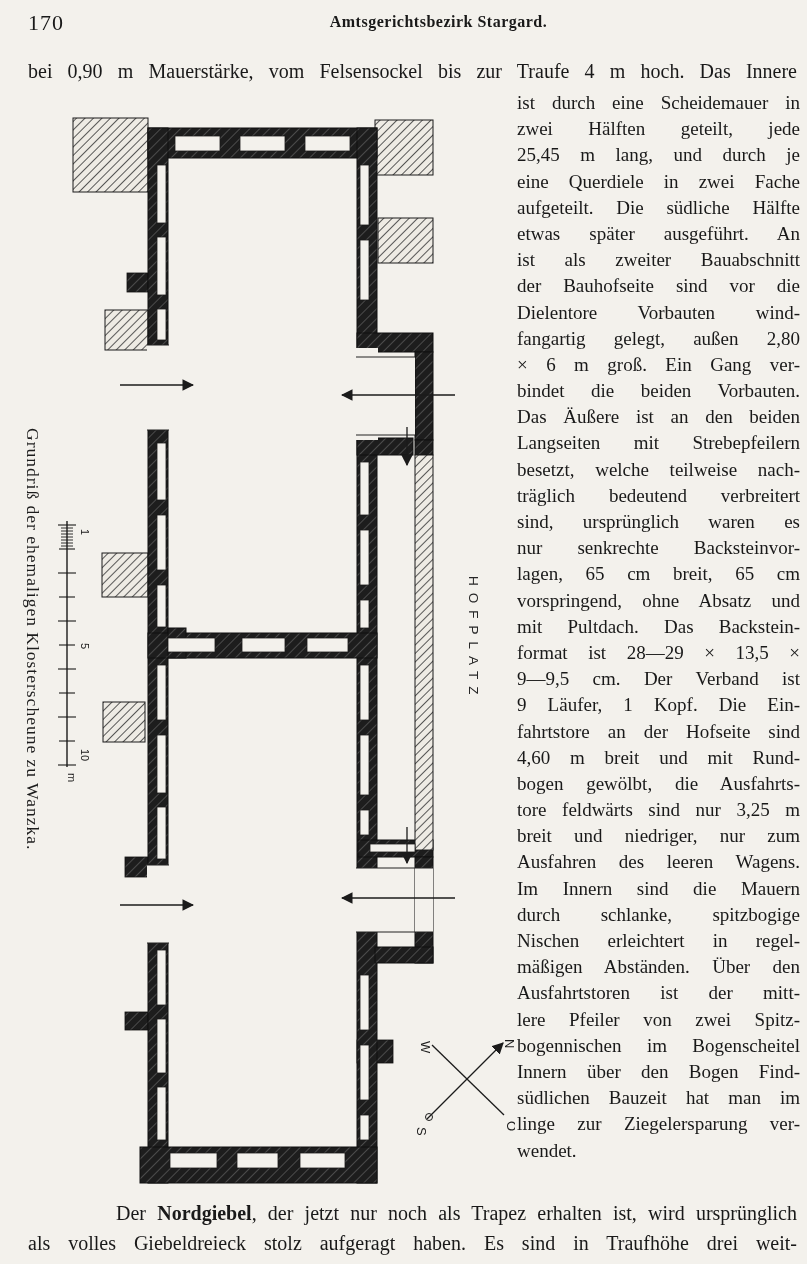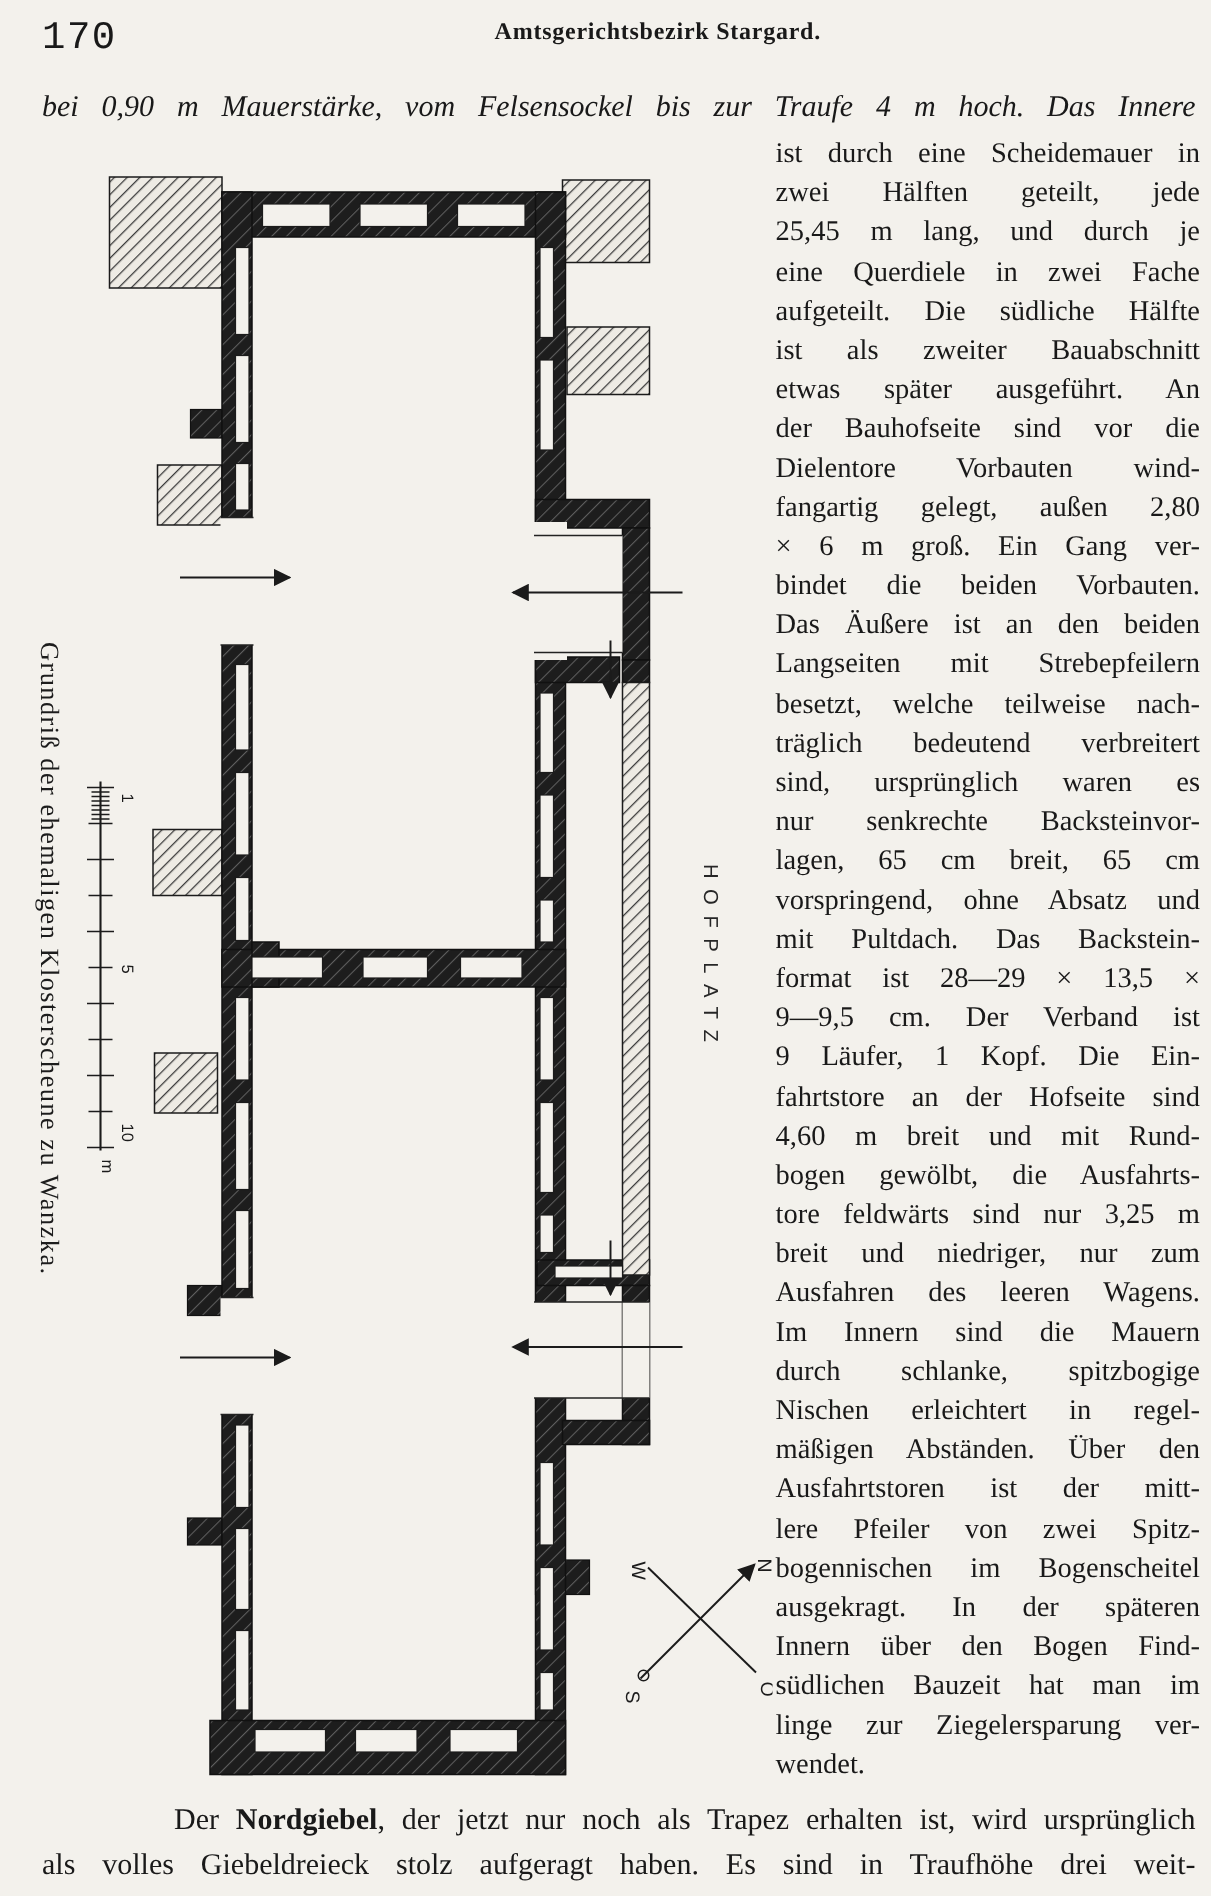--- a/index.html
+++ b/index.html
@@ -1,25 +1,25 @@
 <!DOCTYPE html>
 <html><head>
 <meta charset="utf-8">
 <style>
   html,body{margin:0;padding:0;}
   body{
     width:807px;height:1264px;position:relative;overflow:hidden;
     background:#f3f1ec;color:#191919;
     font-family:"Liberation Serif","DejaVu Serif",serif;
   }
-  .page-number{position:absolute;left:28px;top:10px;font-size:26px;letter-spacing:1px;font-family:Liberation Mono, monospace;}
+  .page-number{position:absolute;left:28px;top:10px;font-size:22px;letter-spacing:1px;}
   .running-header{position:absolute;left:70px;right:0;top:13px;text-align:center;
     font-size:16px;font-weight:bold;letter-spacing:0.5px;}
   .intro-line{position:absolute;left:28px;right:10px;top:60px;font-size:20px;
-    text-align:justify;text-align-last:justify;font-style:italic;}
+    text-align:justify;text-align-last:justify;}
   .right-column{position:absolute;left:517px;width:283px;top:90px;font-size:19px;}
   .col-line{height:26.2px;line-height:26.2px;text-align:justify;text-align-last:justify;
     white-space:nowrap;}
   .col-line:last-child{text-align-last:left;}
   .closing{position:absolute;left:28px;right:10px;top:1198px;font-size:20px;}
   .closing-line{line-height:30px;text-align:justify;text-align-last:justify;}
   .closing-line.indented{padding-left:88px;}
   .closing .bold{font-weight:bold;}
   .caption-left{position:absolute;left:22px;top:428px;
     writing-mode:vertical-rl;font-size:17.5px;letter-spacing:1px;color:#1c1c1c;}
@@ -34,22 +34,22 @@
 <div class="page-number">170</div>
 <div class="running-header">Amtsgerichtsbezirk Stargard.</div>
 <div class="intro-line">bei 0,90 m Mauerstärke, vom Felsensockel bis zur Traufe 4 m hoch. Das Innere</div>
 
 <div class="right-column">
     <div class="col-line">ist durch eine Scheidemauer in</div>
     <div class="col-line">zwei Hälften geteilt, jede</div>
     <div class="col-line">25,45 m lang, und durch je</div>
     <div class="col-line">eine Querdiele in zwei Fache</div>
     <div class="col-line">aufgeteilt. Die südliche Hälfte</div>
+    <div class="col-line">etwas später ausgeführt. An</div>
     <div class="col-line">ist als zweiter Bauabschnitt</div>
-    <div class="col-line">etwas später ausgeführt. An</div>
     <div class="col-line">der Bauhofseite sind vor die</div>
     <div class="col-line">Dielentore Vorbauten wind-</div>
     <div class="col-line">fangartig gelegt, außen 2,80</div>
     <div class="col-line">× 6 m groß. Ein Gang ver-</div>
     <div class="col-line">bindet die beiden Vorbauten.</div>
     <div class="col-line">Das Äußere ist an den beiden</div>
     <div class="col-line">Langseiten mit Strebepfeilern</div>
     <div class="col-line">besetzt, welche teilweise nach-</div>
     <div class="col-line">träglich bedeutend verbreitert</div>
     <div class="col-line">sind, ursprünglich waren es</div>
@@ -66,21 +66,20 @@
     <div class="col-line">tore feldwärts sind nur 3,25 m</div>
     <div class="col-line">breit und niedriger, nur zum</div>
     <div class="col-line">Ausfahren des leeren Wagens.</div>
     <div class="col-line">Im Innern sind die Mauern</div>
     <div class="col-line">durch schlanke, spitzbogige</div>
     <div class="col-line">Nischen erleichtert in regel-</div>
     <div class="col-line">mäßigen Abständen. Über den</div>
     <div class="col-line">Ausfahrtstoren ist der mitt-</div>
     <div class="col-line">lere Pfeiler von zwei Spitz-</div>
     <div class="col-line">bogennischen im Bogenscheitel</div>
-    <div class="col-line">ausgekragt. In der späteren</div>
     <div class="col-line">Innern über den Bogen Find-</div>
     <div class="col-line">südlichen Bauzeit hat man im</div>
     <div class="col-line">linge zur Ziegelersparung ver-</div>
     <div class="col-line">wendet.</div>
   </div>
 
 <div class="caption-left">Grundriß der ehemaligen Klosterscheune zu Wanzka.</div>
 <div class="hofplatz">HOFPLATZ</div>
 
 <svg class="plan-svg" width="460" height="1095" viewBox="0 0 460 1095">

